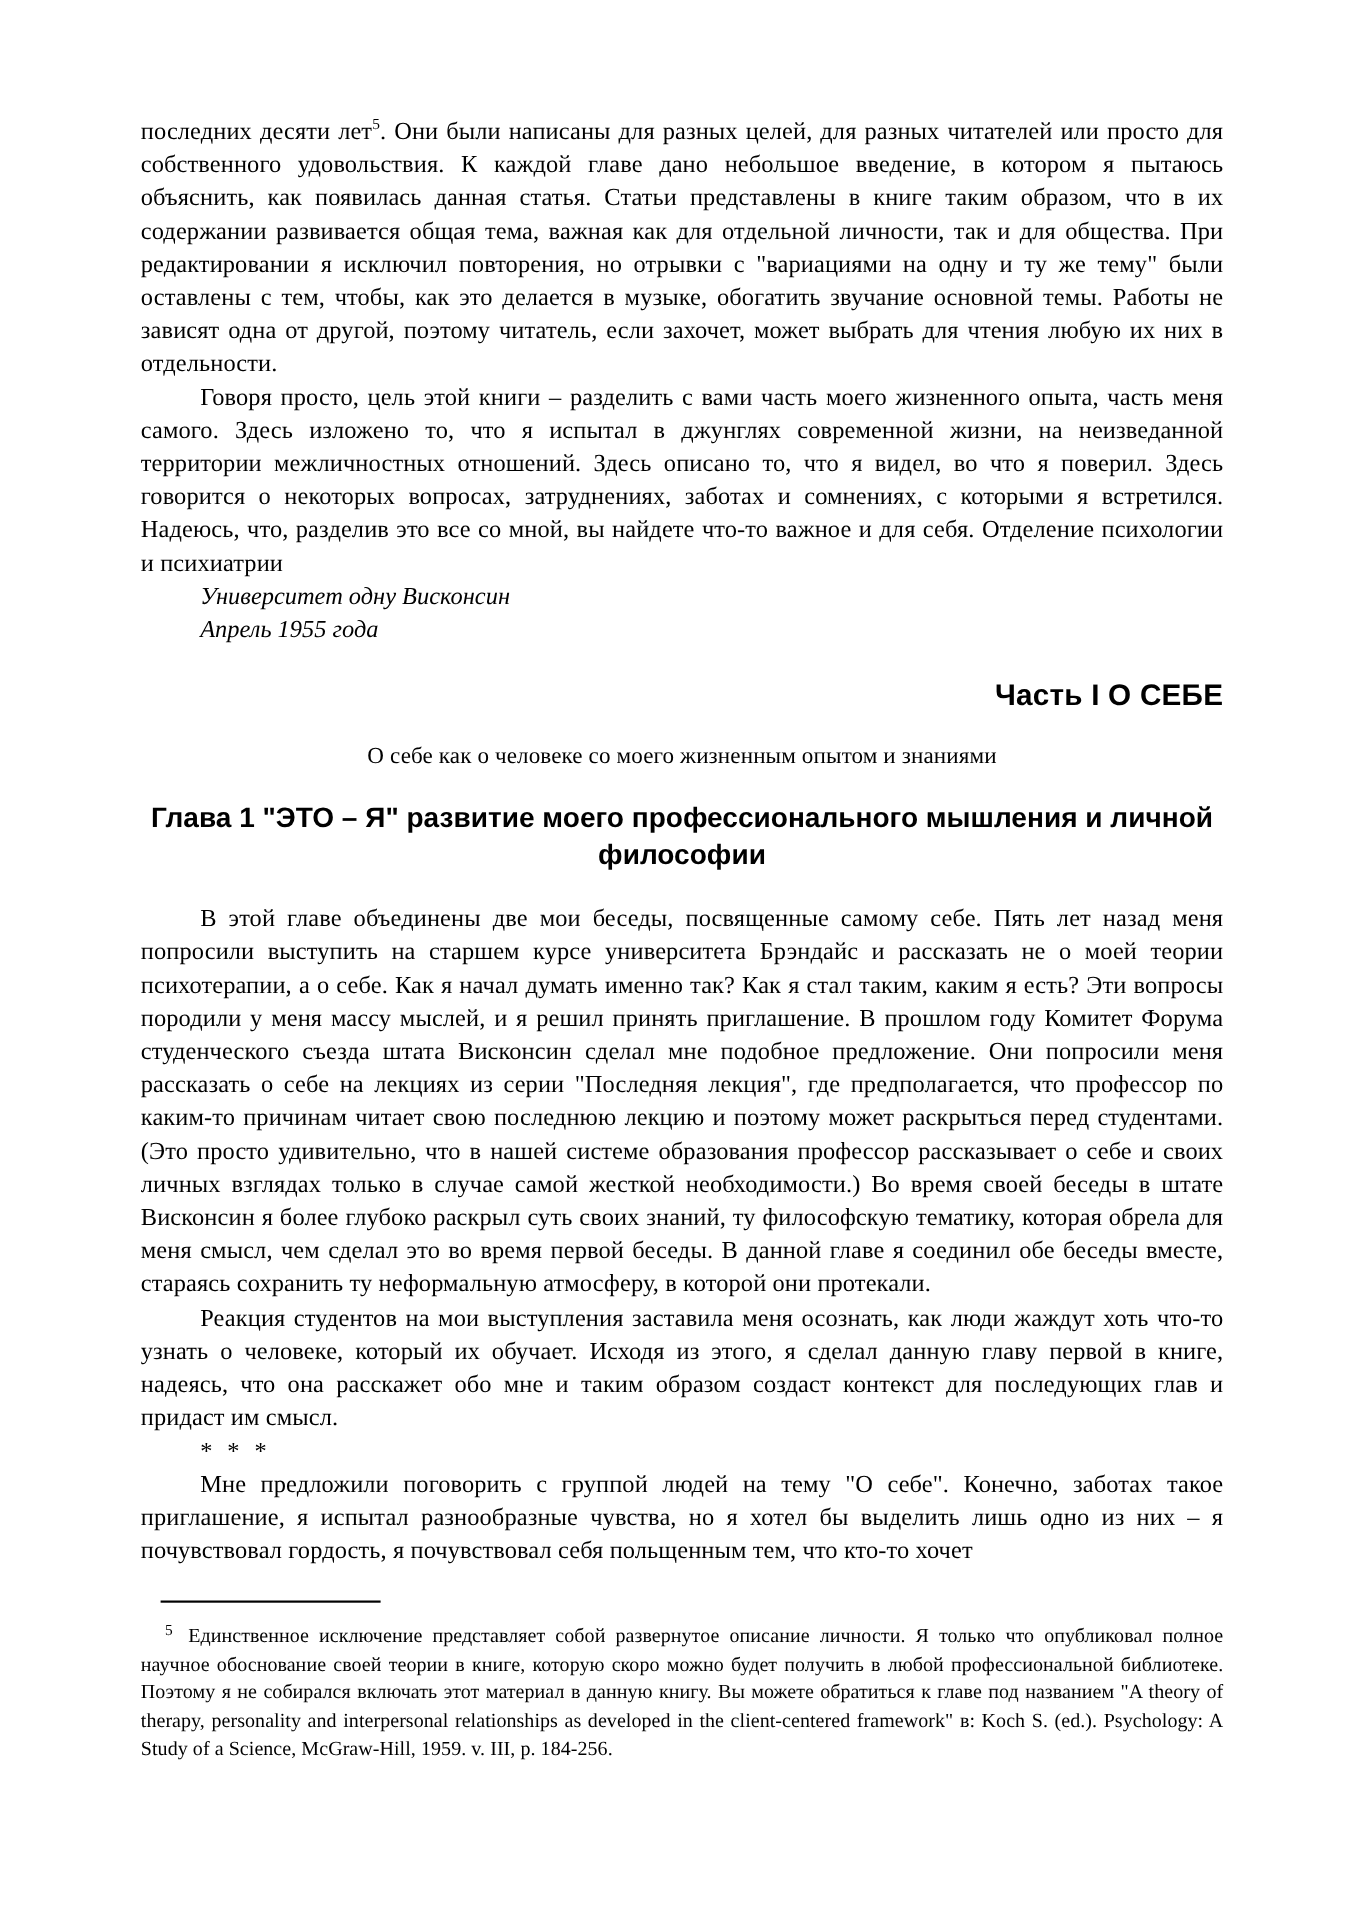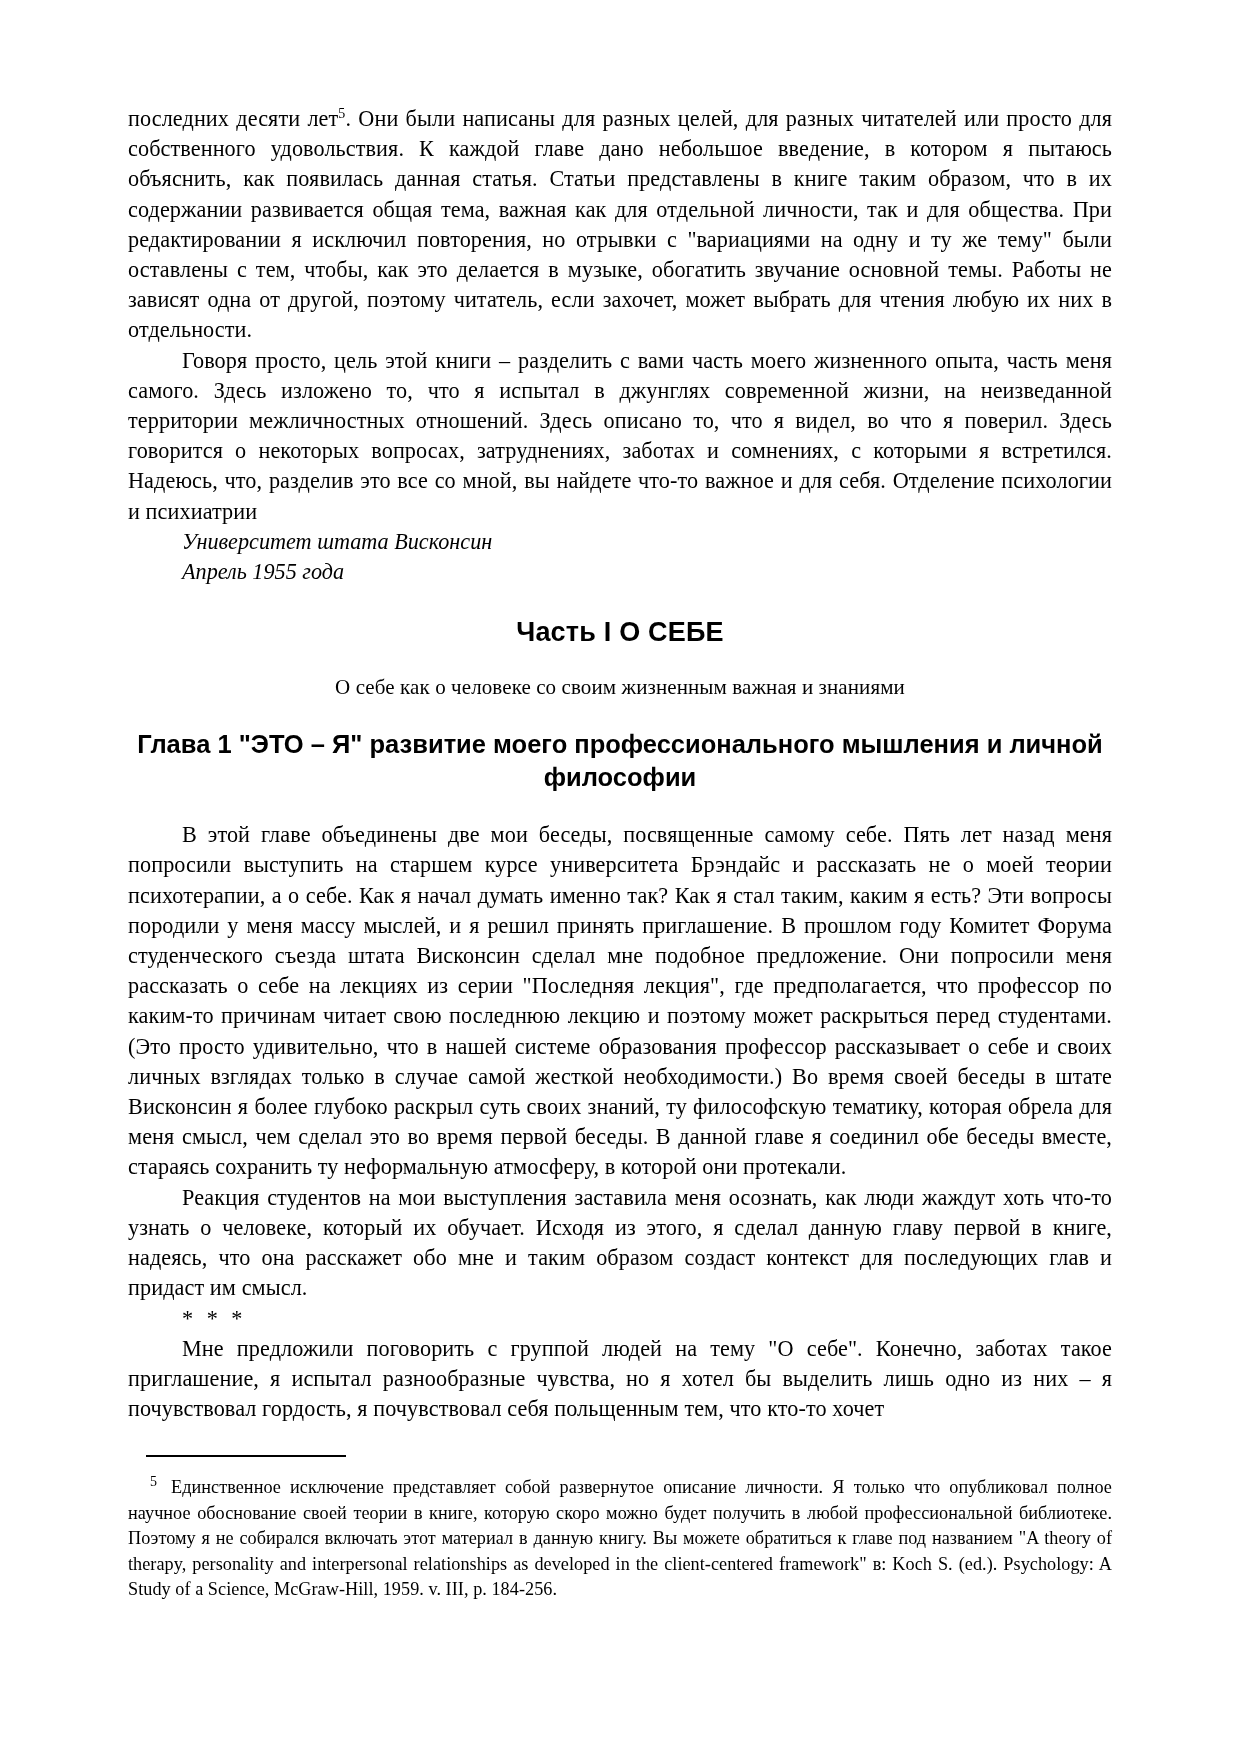--- a/index.html
+++ b/index.html
@@ -53,21 +53,21 @@
     font-style: italic;
     text-indent: 54px;
     text-align: left;
   }
   h1.part-title {
     margin: 0;
     padding-top: 30px;
     font-family: "Liberation Sans", "DejaVu Sans", sans-serif;
     font-size: 27px;
     font-weight: bold;
-    text-align: center;
+    text-align: right;
     letter-spacing: 0.2px;
   }
   .part-subtitle {
     margin: 0;
     padding-top: 24px;
     font-size: 21px;
     line-height: 30px;
     text-align: center;
     letter-spacing: 0.1px;
   }
@@ -122,26 +122,26 @@
 <body>
 
 <div class="page">
 
   <div class="content">
 
     <p class="body-par"><span>последних десяти лет</span><span class="sup-note">5</span><span>. Они были написаны для разных целей, для разных читателей или просто для собственного удовольствия. К каждой главе дано небольшое введение, в котором я пытаюсь объяснить, как появилась данная статья. Статьи представлены в книге таким образом, что в их содержании развивается общая тема, важная как для отдельной личности, так и для общества. При редактировании я исключил повторения, но отрывки с "вариациями на одну и ту же тему" были оставлены с тем, чтобы, как это делается в музыке, обогатить звучание основной темы. Работы не зависят одна от другой, поэтому читатель, если захочет, может выбрать для чтения любую их них в отдельности.</span></p>
 
     <p class="body-par indent">Говоря просто, цель этой книги – разделить с вами часть моего жизненного опыта, часть меня самого. Здесь изложено то, что я испытал в джунглях современной жизни, на неизведанной территории межличностных отношений. Здесь описано то, что я видел, во что я поверил. Здесь говорится о некоторых вопросах, затруднениях, заботах и сомнениях, с которыми я встретился. Надеюсь, что, разделив это все со мной, вы найдете что-то важное и для себя. Отделение психологии и психиатрии</p>
 
-    <p class="italic-line">Университет штата Висконсин</p>
+    <p class="italic-line">Университет одну Висконсин</p>
     <p class="italic-line">Апрель 1955 года</p>
 
     <h1 class="part-title">Часть I О СЕБЕ</h1>
 
-    <p class="part-subtitle">О себе как о человеке со своим жизненным важная и знаниями</p>
+    <p class="part-subtitle">О себе как о человеке со моего жизненным опытом и знаниями</p>
 
     <h2 class="chapter-title">Глава 1 "ЭТО – Я" развитие моего профессионального мышления и личной философии</h2>
 
     <div class="chapter-body">
       <p class="body-par indent">В этой главе объединены две мои беседы, посвященные самому себе. Пять лет назад меня попросили выступить на старшем курсе университета Брэндайс и рассказать не о моей теории психотерапии, а о себе. Как я начал думать именно так? Как я стал таким, каким я есть? Эти вопросы породили у меня массу мыслей, и я решил принять приглашение. В прошлом году Комитет Форума студенческого съезда штата Висконсин сделал мне подобное предложение. Они попросили меня рассказать о себе на лекциях из серии "Последняя лекция", где предполагается, что профессор по каким-то причинам читает свою последнюю лекцию и поэтому может раскрыться перед студентами. (Это просто удивительно, что в нашей системе образования профессор рассказывает о себе и своих личных взглядах только в случае самой жесткой необходимости.) Во время своей беседы в штате Висконсин я более глубоко раскрыл суть своих знаний, ту философскую тематику, которая обрела для меня смысл, чем сделал это во время первой беседы. В данной главе я соединил обе беседы вместе, стараясь сохранить ту неформальную атмосферу, в которой они протекали.</p>
       <p class="body-par indent">Реакция студентов на мои выступления заставила меня осознать, как люди жаждут хоть что-то узнать о человеке, который их обучает. Исходя из этого, я сделал данную главу первой в книге, надеясь, что она расскажет обо мне и таким образом создаст контекст для последующих глав и придаст им смысл.</p>
       <p class="stars">* * *</p>
       <p class="body-par indent">Мне предложили поговорить с группой людей на тему "О себе". Конечно, заботах такое приглашение, я испытал разнообразные чувства, но я хотел бы выделить лишь одно из них – я почувствовал гордость, я почувствовал себя польщенным тем, что кто-то хочет</p>
     </div>
 

